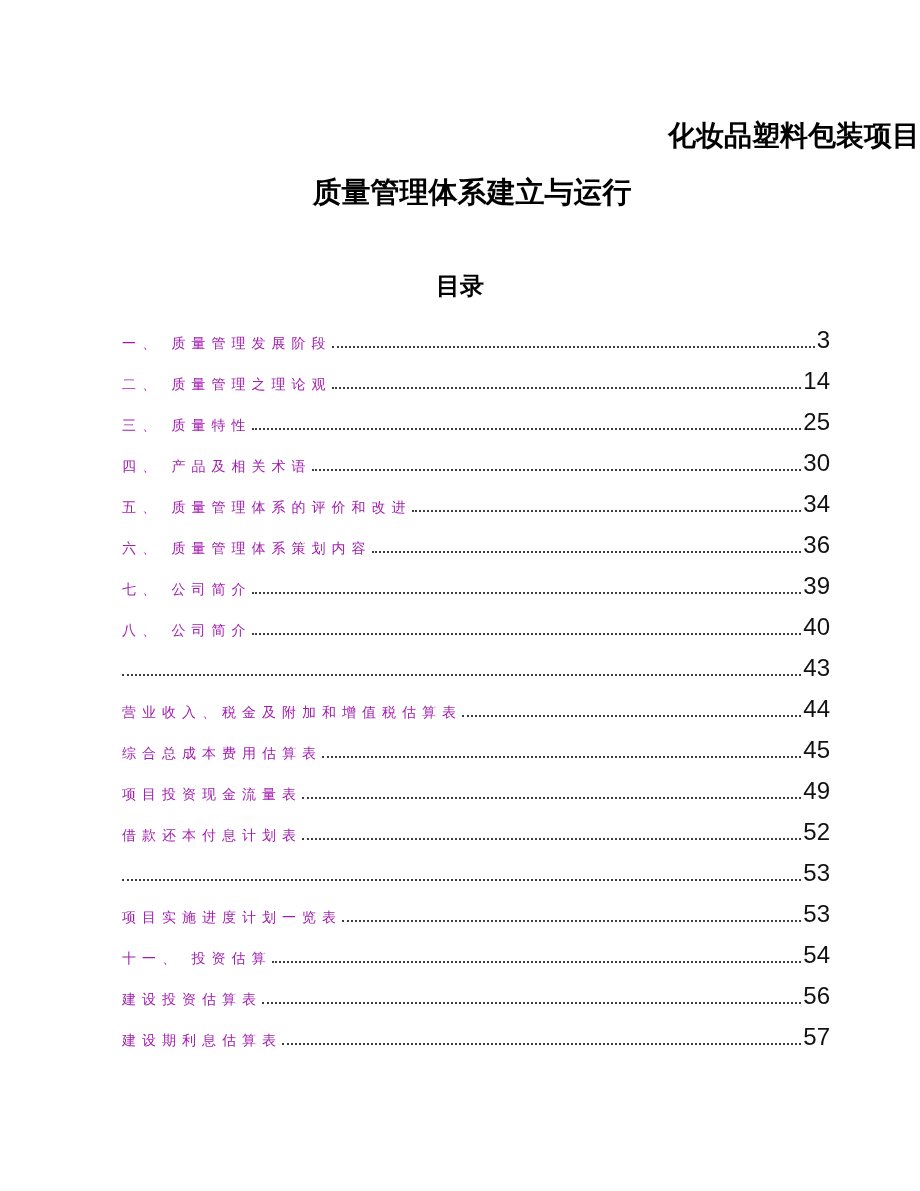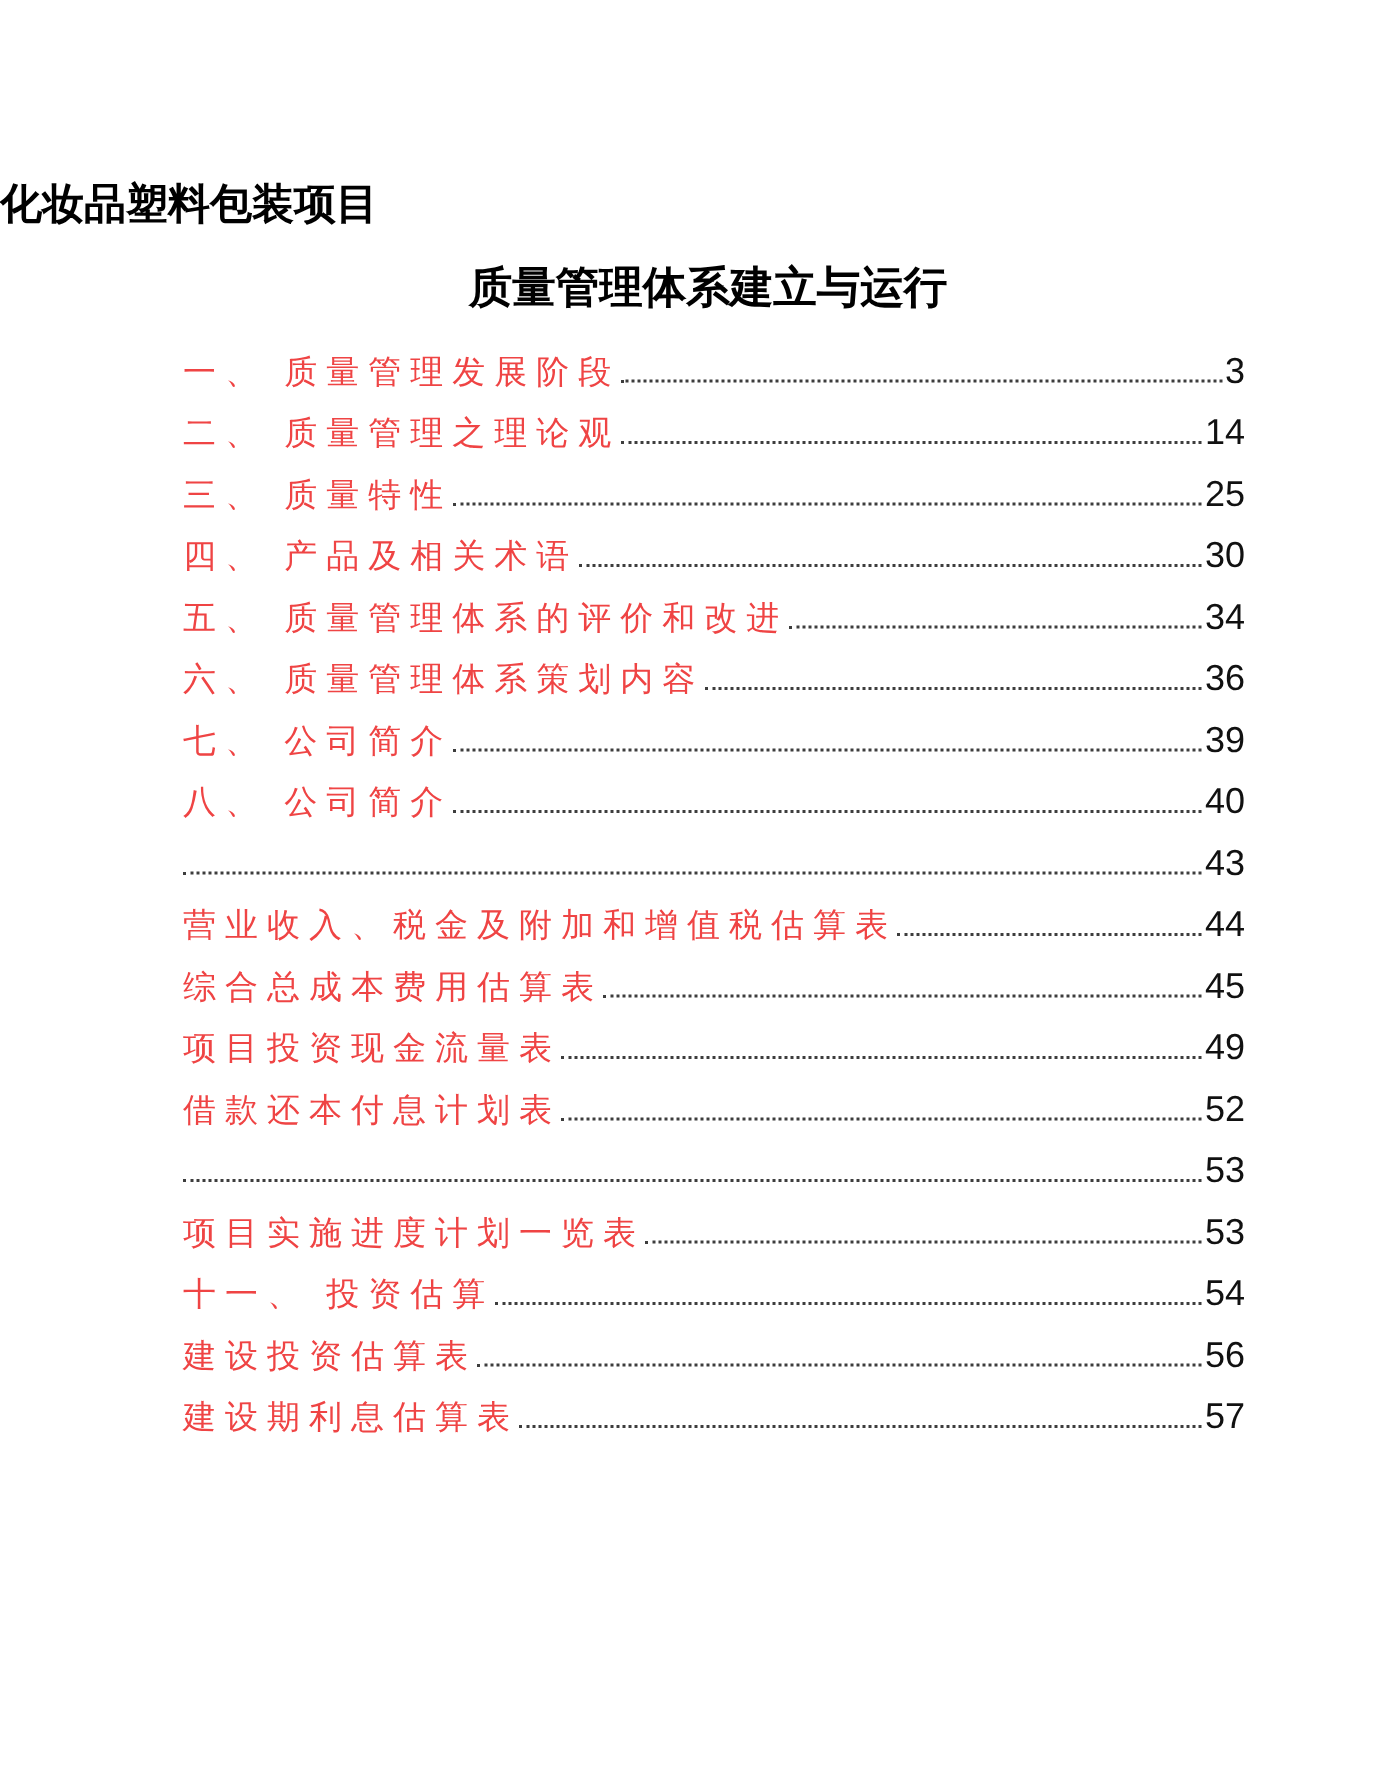--- a/index.html
+++ b/index.html
@@ -11,27 +11,28 @@
     font-family: "Liberation Sans", sans-serif;
   }
   .page {
     position: relative;
     width: 920px;
     height: 1191px;
     background: #ffffff;
   }
   .title-line1 {
     margin: 121px 0 0 0;
-    text-align: left;
+    text-align: right;
     font-family: "Liberation Sans", sans-serif;
     font-weight: 700;
     font-size: 28px;
     line-height: 30px;
     color: #000000;
     letter-spacing: 0px;
+    padding-left: 40px;
   }
   .title-line2 {
     margin: 26px 0 0 0;
     text-align: center;
     font-family: "Liberation Sans", sans-serif;
     font-weight: 700;
     font-size: 29px;
     line-height: 30px;
     color: #000000;
     padding-left: 24px;
@@ -51,24 +52,24 @@
   }
   .toc-row {
     display: flex;
     align-items: baseline;
     height: 41px;
     cursor: pointer;
   }
   .toc-label {
     white-space: nowrap;
     font-family: "Liberation Serif", "DejaVu Serif", serif;
-    font-size: 22px;
+    font-size: 14px;
     line-height: 41px;
     letter-spacing: 6px;
-    color: #ef4444;
+    color: #a21caf;
   }
   .toc-leader {
     flex: 1;
     min-width: 18px;
     height: 0px;
     border-bottom: 2px dotted #3d3d3d;
     margin: 0 2px 0 0;
   }
   .toc-page {
     white-space: nowrap;
@@ -78,20 +79,21 @@
     letter-spacing: 0;
     color: #111111;
   }
 </style>
 </head>
 <body>
 
 <div class="page">
   <h1 class="title-line1">化妆品塑料包装项目</h1>
   <h1 class="title-line2">质量管理体系建立与运行</h1>
+  <h2 class="toc-heading">目录</h2>
   <div class="toc" id="toc-list">
   <div class="toc-row">
     <span class="toc-label">一、 质量管理发展阶段</span>
     <span class="toc-leader"></span>
     <span class="toc-page">3</span>
   </div>
 
   <div class="toc-row">
     <span class="toc-label">二、 质量管理之理论观</span>
     <span class="toc-leader"></span>

